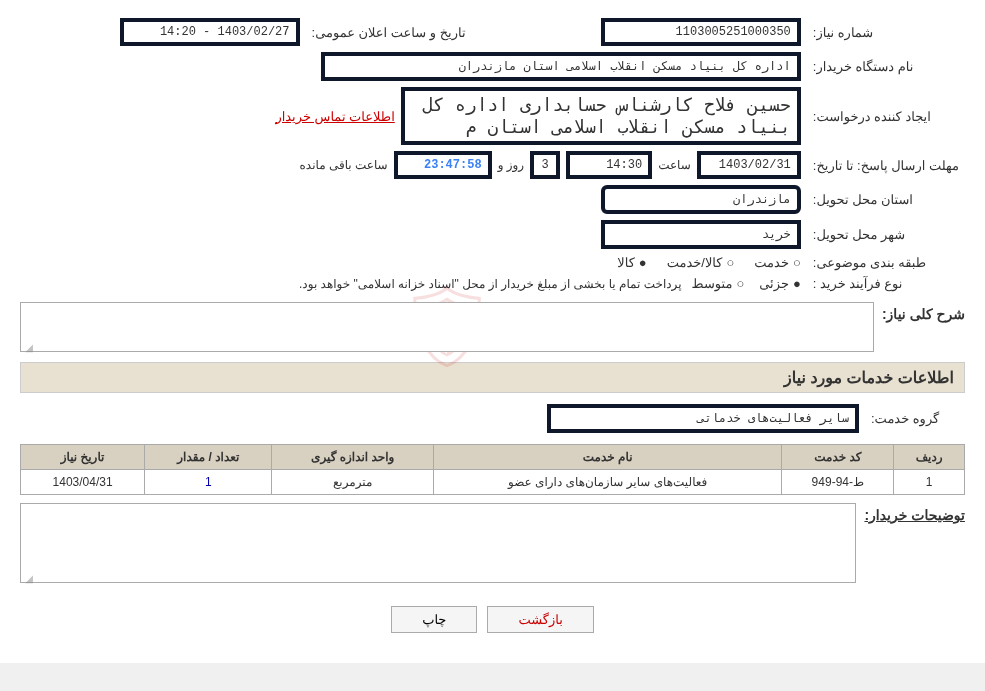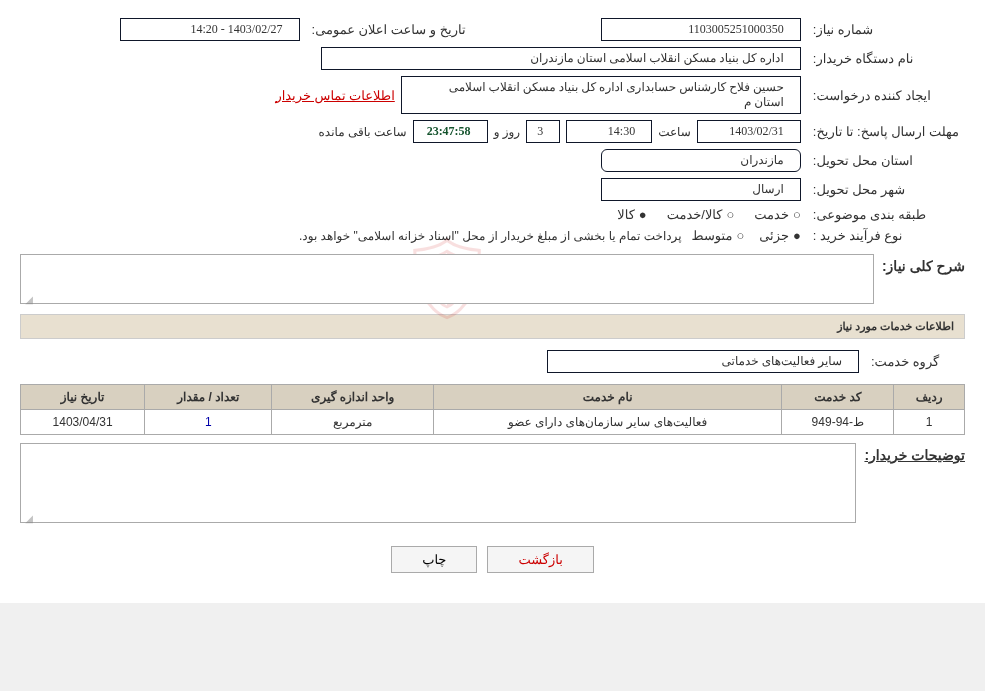--- a/index.html
+++ b/index.html
@@ -24,21 +24,21 @@
       font-weight: bold;
     }
     .content {
       padding: 15px 20px;
     }
     .section-title {
       background: #e8e0d0;
       border: 1px solid #ccc;
       padding: 5px 10px;
       font-weight: bold;
-      font-size: 11px;
+      font-size: 16px;
       margin: 10px 0 8px 0;
       text-align: right;
     }
     .form-table {
       width: 100%;
       border-collapse: collapse;
       margin-bottom: 8px;
     }
     .form-table td {
       padding: 3px 6px;
@@ -48,25 +48,25 @@
       text-align: left;
       color: #333;
       font-weight: normal;
       white-space: nowrap;
       width: 130px;
     }
     .value-cell {
       text-align: right;
     }
     .input-box {
-      border: 1px solid #0f172a;
+      border: 4px solid #0f172a;
       background: #fff;
-      padding: 3px 16px;
+      padding: 3px 6px;
       font-size: 12px;
-      font-family: Liberation Serif, serif;
+      font-family: Liberation Mono, monospace;
       direction: rtl;
     }
     .input-medium {
       width: 200px;
     }
     .input-small {
       width: 104px;
     }
     .inline-row {
       display: flex;
@@ -219,52 +219,52 @@
         <td class="label-cell">نام دستگاه خریدار:</td>
         <td colspan="4" class="value-cell">
           <span class="input-box" style="display:inline-block;width:480px;">اداره کل بنیاد مسکن انقلاب اسلامی استان مازندران</span>
         </td>
       </tr>
 
       <tr>
         <td class="label-cell">ایجاد کننده درخواست:</td>
         <td colspan="4" class="value-cell">
           <div class="inline-row">
-            <span class="input-box" style="display:inline-block;width:400px;font-size:12px;">حسین فلاح کارشناس حسابداری اداره کل بنیاد مسکن انقلاب اسلامی استان م</span>
+            <span class="input-box" style="display:inline-block;width:400px;font-size:18px;">حسین فلاح کارشناس حسابداری اداره کل بنیاد مسکن انقلاب اسلامی استان م</span>
             <span class="contact-link">اطلاعات تماس خریدار</span>
           </div>
         </td>
       </tr>
 
       <tr>
         <td class="label-cell">مهلت ارسال پاسخ: تا تاریخ:</td>
         <td colspan="4" class="value-cell">
           <div class="inline-row">
             <span class="input-box input-small" style="display:inline-block;">1403/02/31</span>
             <span style="font-size:12px;">ساعت</span>
             <span class="input-box" style="display:inline-block;width:86px;">14:30</span>
             <span class="input-box" style="display:inline-block;width:30px;text-align:center;">3</span>
             <span style="font-size:12px;">روز و</span>
-            <span class="input-box" style="display:inline-block;width:75px;color:#14532d;font-weight:bold;">23:47:58</span>
+            <span class="input-box" style="display:inline-block;width:98px;color:#3b82f6;font-weight:bold;">23:47:58</span>
             <span style="font-size:12px;">ساعت باقی مانده</span>
           </div>
         </td>
       </tr>
 
       <tr>
         <td class="label-cell">استان محل تحویل:</td>
         <td colspan="4" class="value-cell">
           <span class="input-box" style="display:inline-block;width:200px;border-radius:6px;">مازندران</span>
         </td>
       </tr>
 
       <tr>
         <td class="label-cell">شهر محل تحویل:</td>
         <td colspan="4" class="value-cell">
-          <span class="input-box" style="display:inline-block;width:200px;">ارسال</span>
+          <span class="input-box" style="display:inline-block;width:200px;">خرید</span>
         </td>
       </tr>
 
       <tr>
         <td class="label-cell">طبقه بندی موضوعی:</td>
         <td colspan="4" class="value-cell">
           <div class="radio-group">
             <div class="radio-item">
               <span>○</span>
               <span>خدمت</span>

